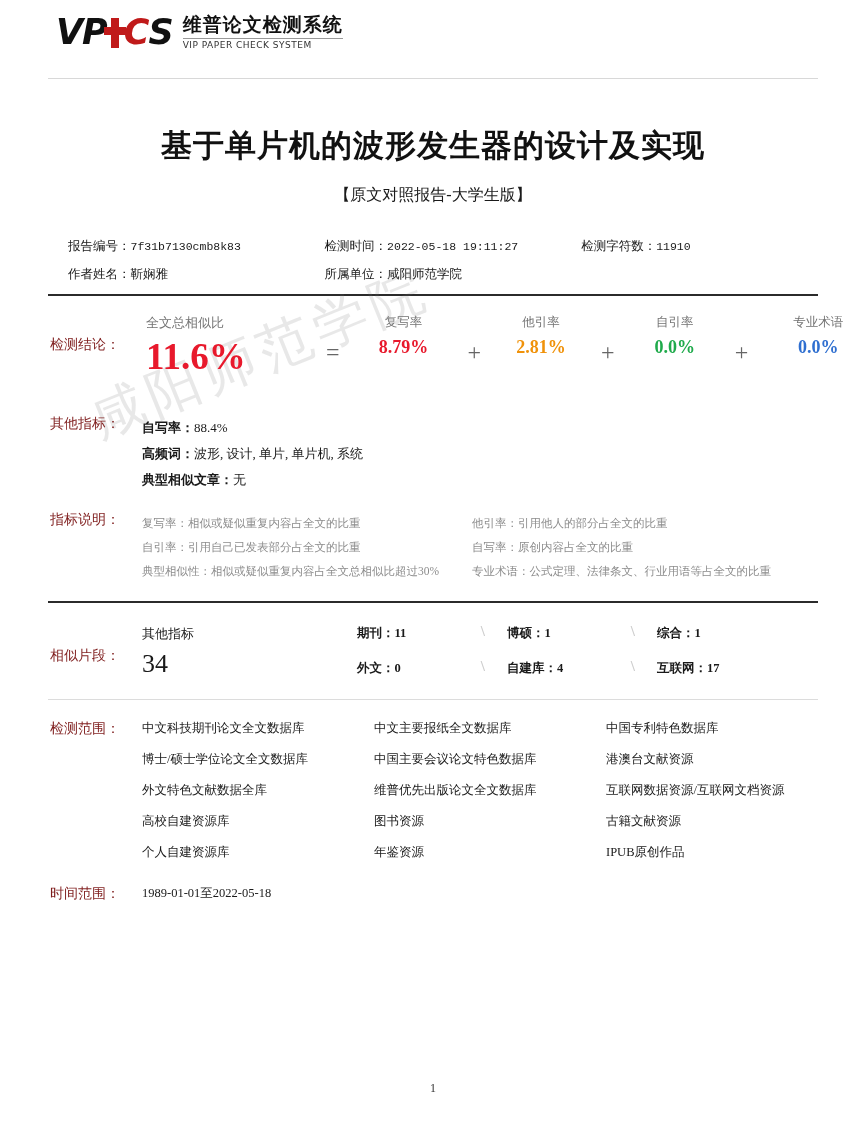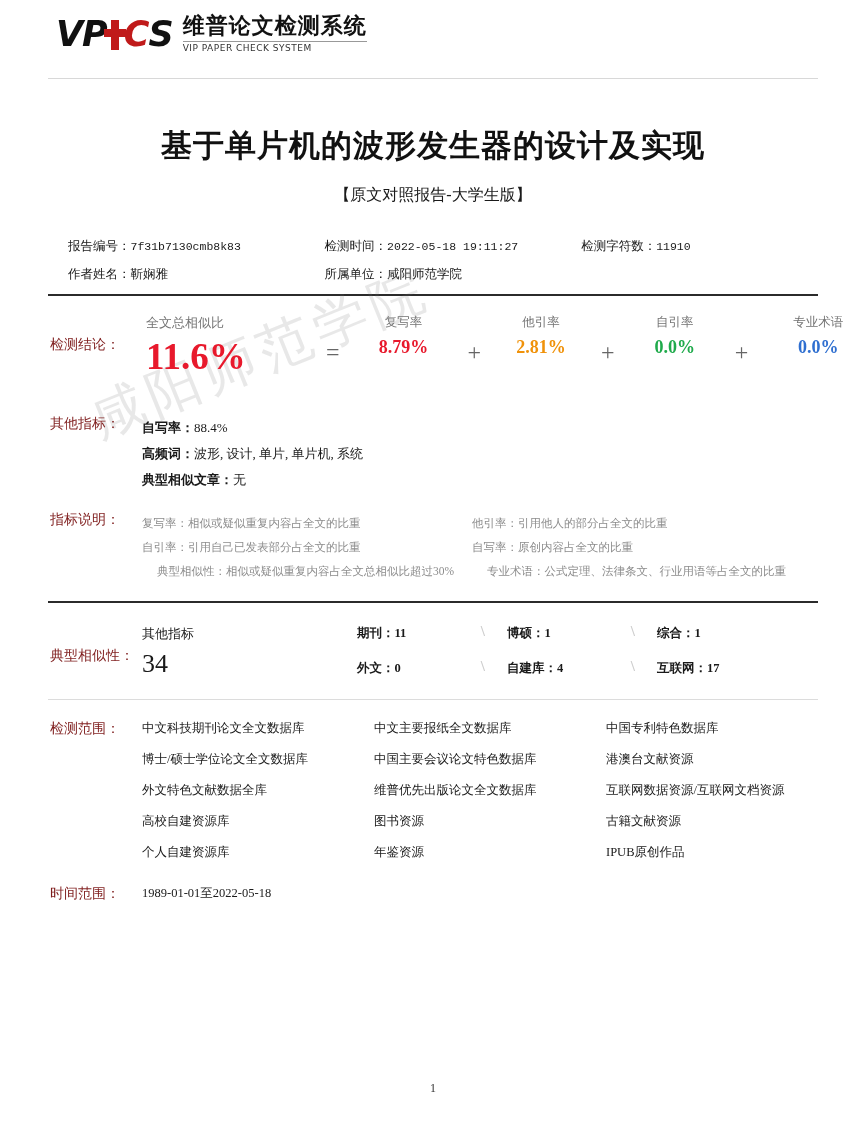--- a/index.html
+++ b/index.html
@@ -67,21 +67,21 @@
   }
   .logo-text {
     display: flex;
     flex-direction: column;
     justify-content: center;
     line-height: 1.1;
     padding-left: 2px;
   }
   .logo-cn {
     font-family: "DejaVu Sans", sans-serif;
-    font-size: 22px;
+    font-size: 19px;
     font-weight: bold;
     color: #111;
     letter-spacing: 1px;
   }
   .logo-en {
     font-family: "DejaVu Sans", sans-serif;
     font-size: 9px;
     color: #333;
     letter-spacing: 0.5px;
     border-top: 1px solid #999;
@@ -219,21 +219,21 @@
   .explain .sec-label { padding-top: 0; }
   .explain-grid {
     flex: 1;
     font-size: 11.5px;
     color: #8c8c8c;
     line-height: 2.1;
   }
   .explain-row { display: flex; }
   .explain-row .e1 { width: 330px; }
   .explain-row .e2 { flex: 1; }
-  .explain-row.full .e1 { width: 330px; margin-left: 15px; }
+  .explain-row.full .e1 { width: 330px; }
 
   
   .frag-body {
     display: flex;
     padding: 22px 0 20px 0;
   }
   .frag-left {
     width: 215px;
   }
   .frag-left .cap { font-size: 13px; }
@@ -419,21 +419,21 @@
           <div class="e2">专业术语：公式定理、法律条文、行业用语等占全文的比重</div>
         </div>
       </div>
     </div>
   </div>
 
   <hr class="rule-dark" style="margin-top:18px;">
 
   <div class="sec">
     <div class="frag-body">
-      <div class="sec-label">典型相似性：</div>
+      <div class="sec-label">相似片段：</div>
       <div class="frag-left">
         <div class="cap">其他指标</div>
         <div class="num">34</div>
       </div>
       <div class="frag-grid">
         <div class="frag-cell">
           <span>期刊：</span><span>11</span>
           <span class="slash">\</span>
         </div>
         <div class="frag-cell">

